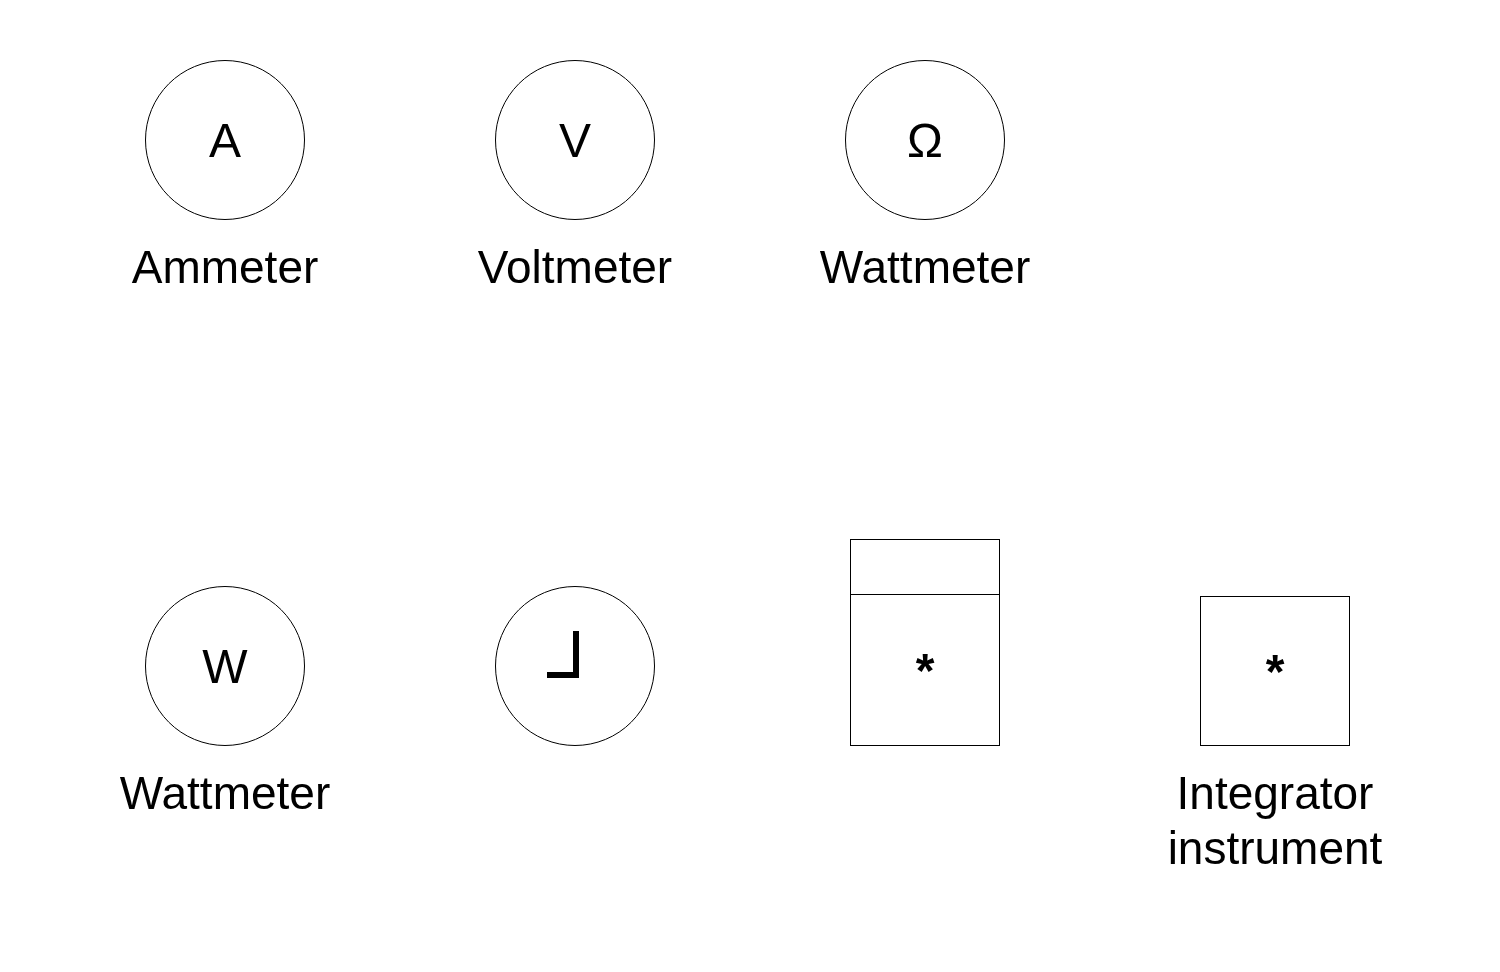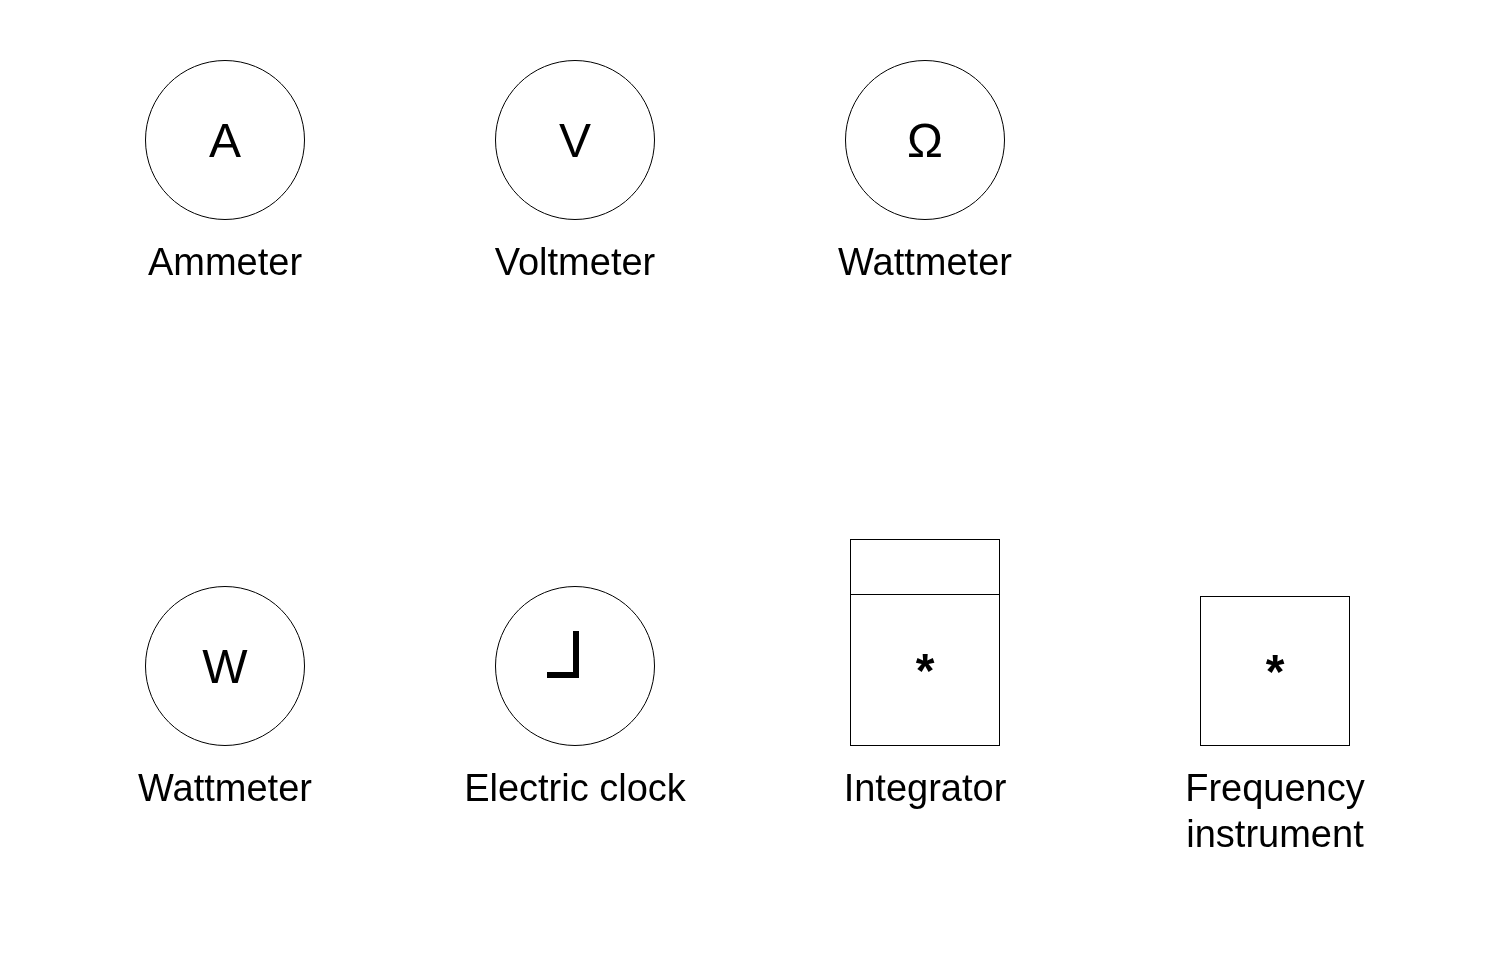--- a/index.html
+++ b/index.html
@@ -29,21 +29,21 @@
       justify-content: flex-start;
     }
     .symbol-area {
       height: 210px;
       display: flex;
       align-items: flex-end;
       justify-content: center;
       margin-bottom: 20px;
     }
     .label {
-      font-size: 38px;
+      font-size: 46px;
       color: #000000;
       text-align: center;
       line-height: 1.2;
       max-width: 280px;
     }
     .circle {
       width: 160px;
       height: 160px;
       border: 1.5px solid #000000;
       border-radius: 50%;
@@ -155,35 +155,33 @@
 
   <div class="cell">
     <div class="symbol-area">
       <div class="circle">
         <div class="clock-hands">
           <div class="clock-hand-v"></div>
           <div class="clock-hand-h"></div>
         </div>
       </div>
     </div>
-    <div class="label">Electric clock</div>
   </div>
 
   <div class="cell">
     <div class="symbol-area">
       <div class="integrator-box">
         <div class="integrator-top"></div>
         <div class="integrator-bottom">*</div>
       </div>
     </div>
-    <div class="label">Integrator</div>
   </div>
 
   <div class="cell">
     <div class="symbol-area">
       <div class="recorder-box">
         <span>*</span>
       </div>
     </div>
-    <div class="label">Frequency instrument</div>
+    <div class="label">Integrator instrument</div>
   </div>
 
 </div>
 
 </body></html>

